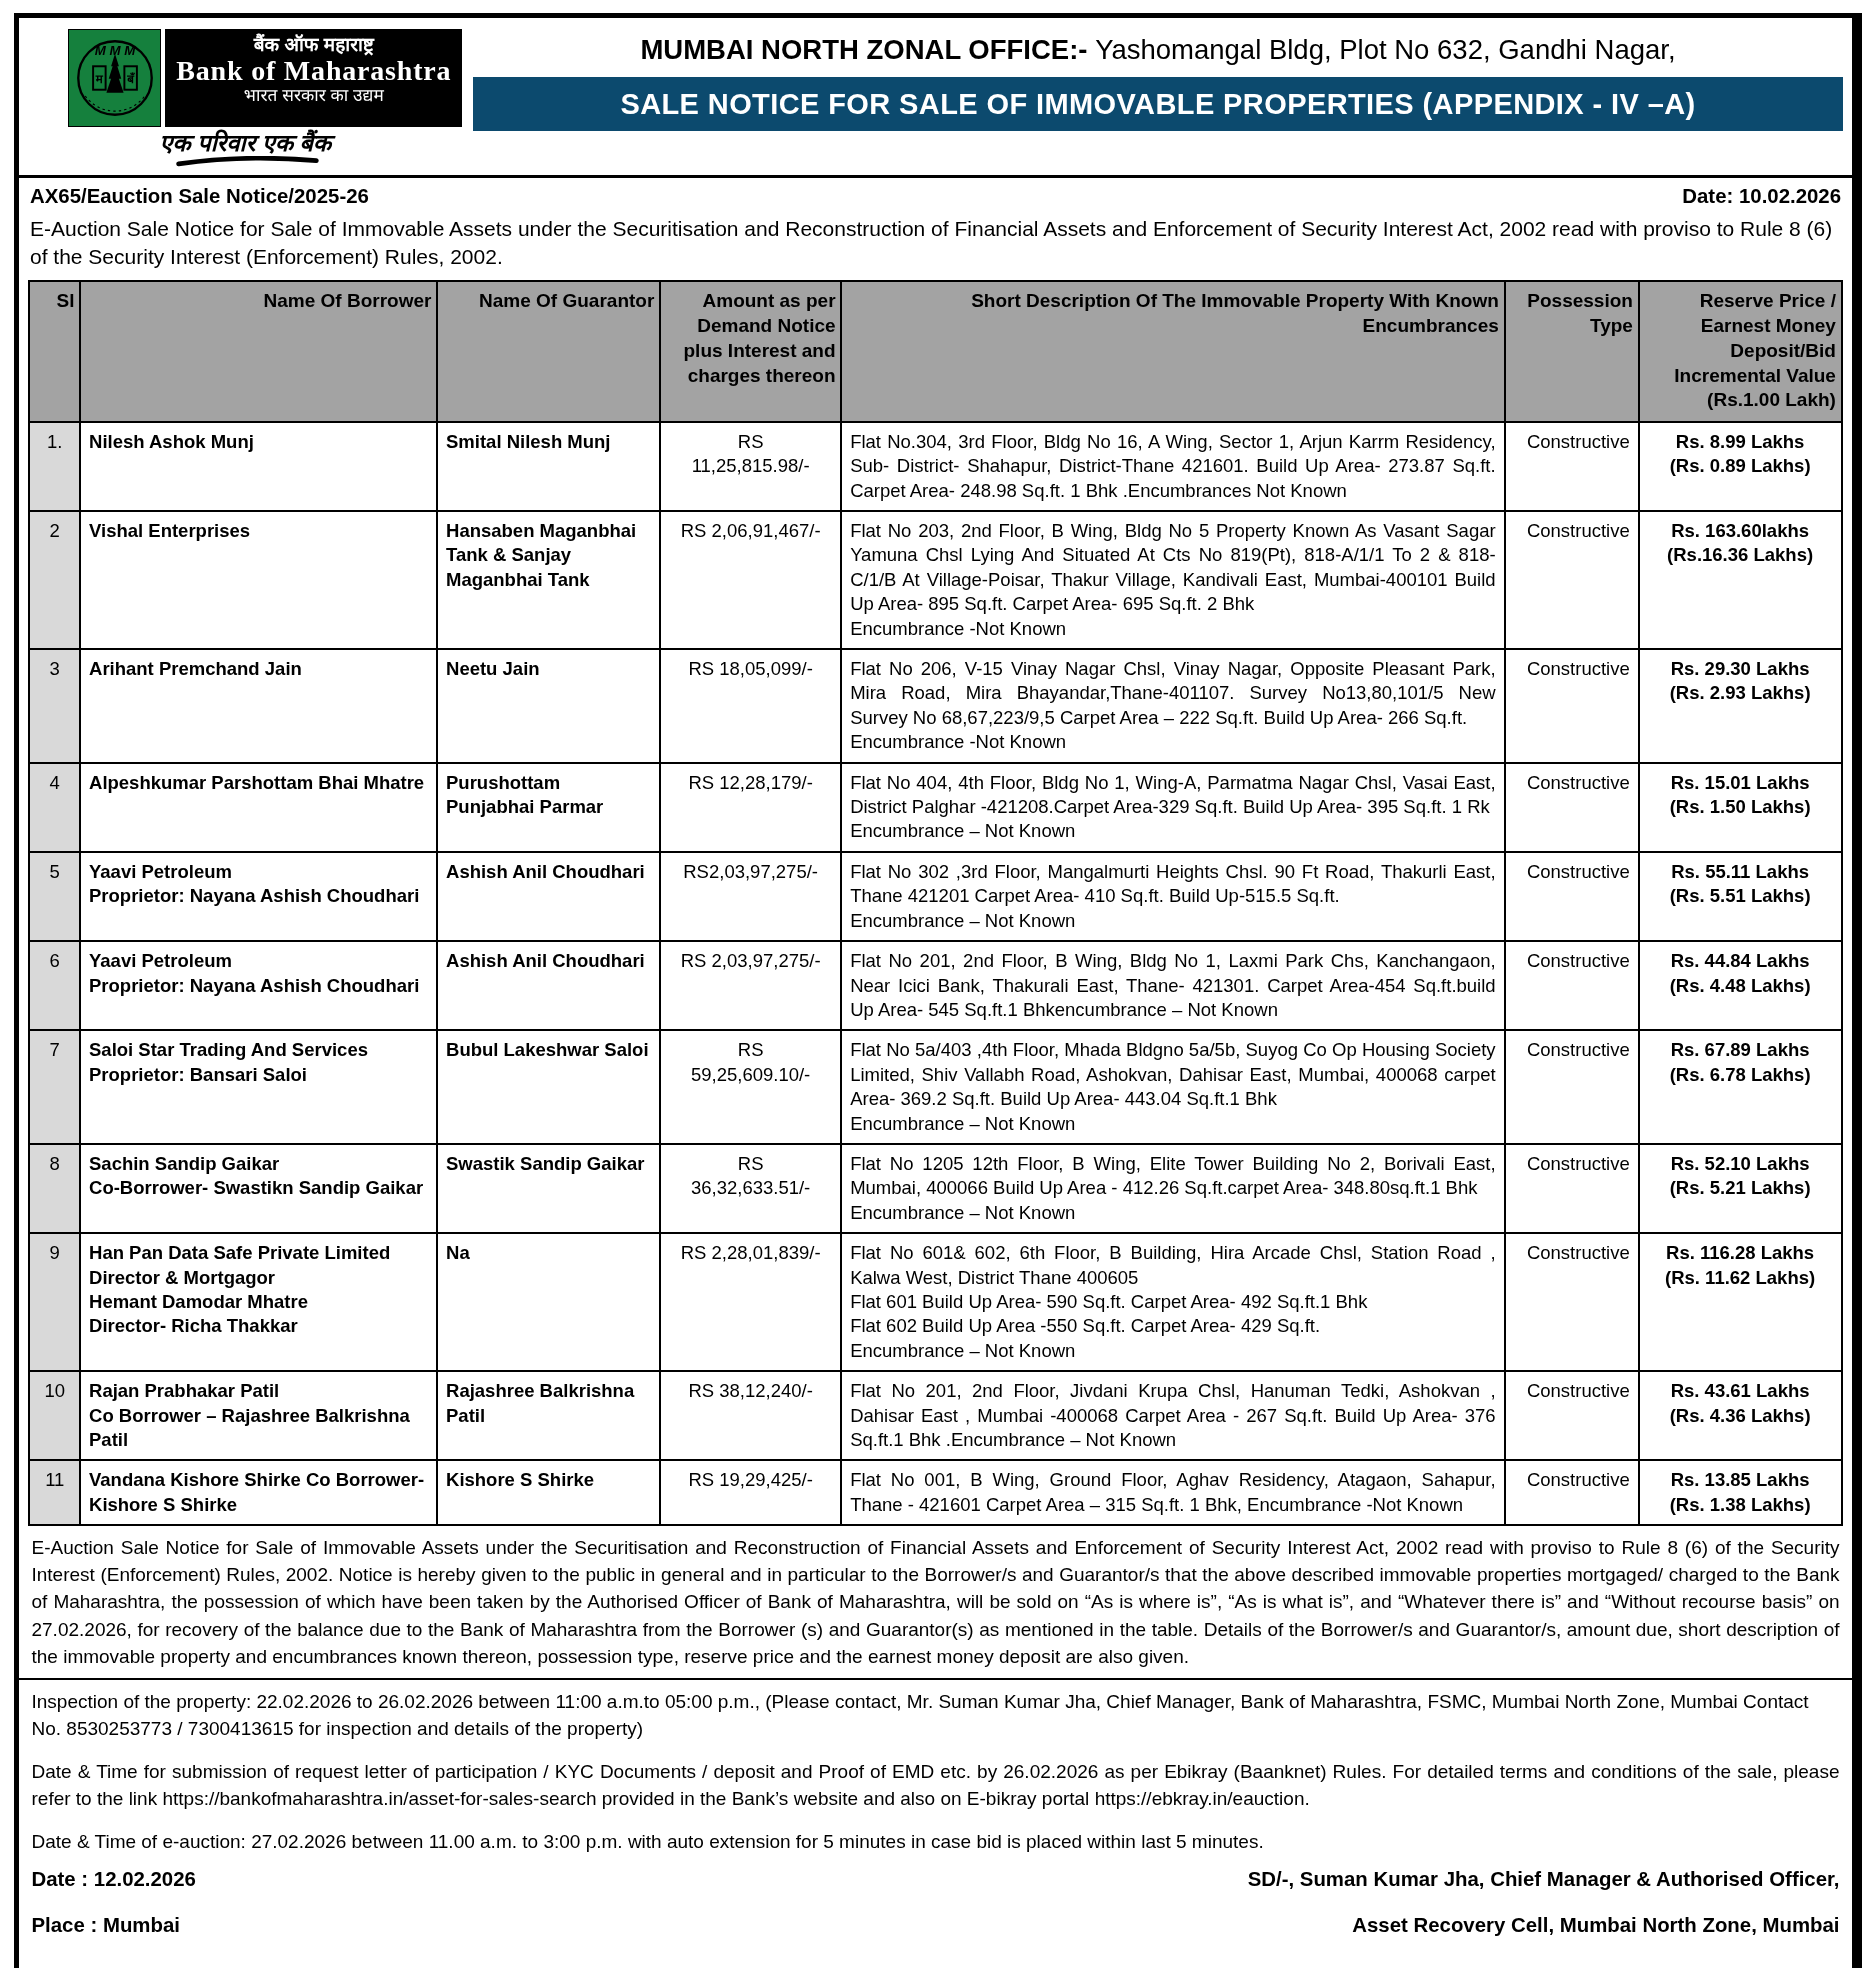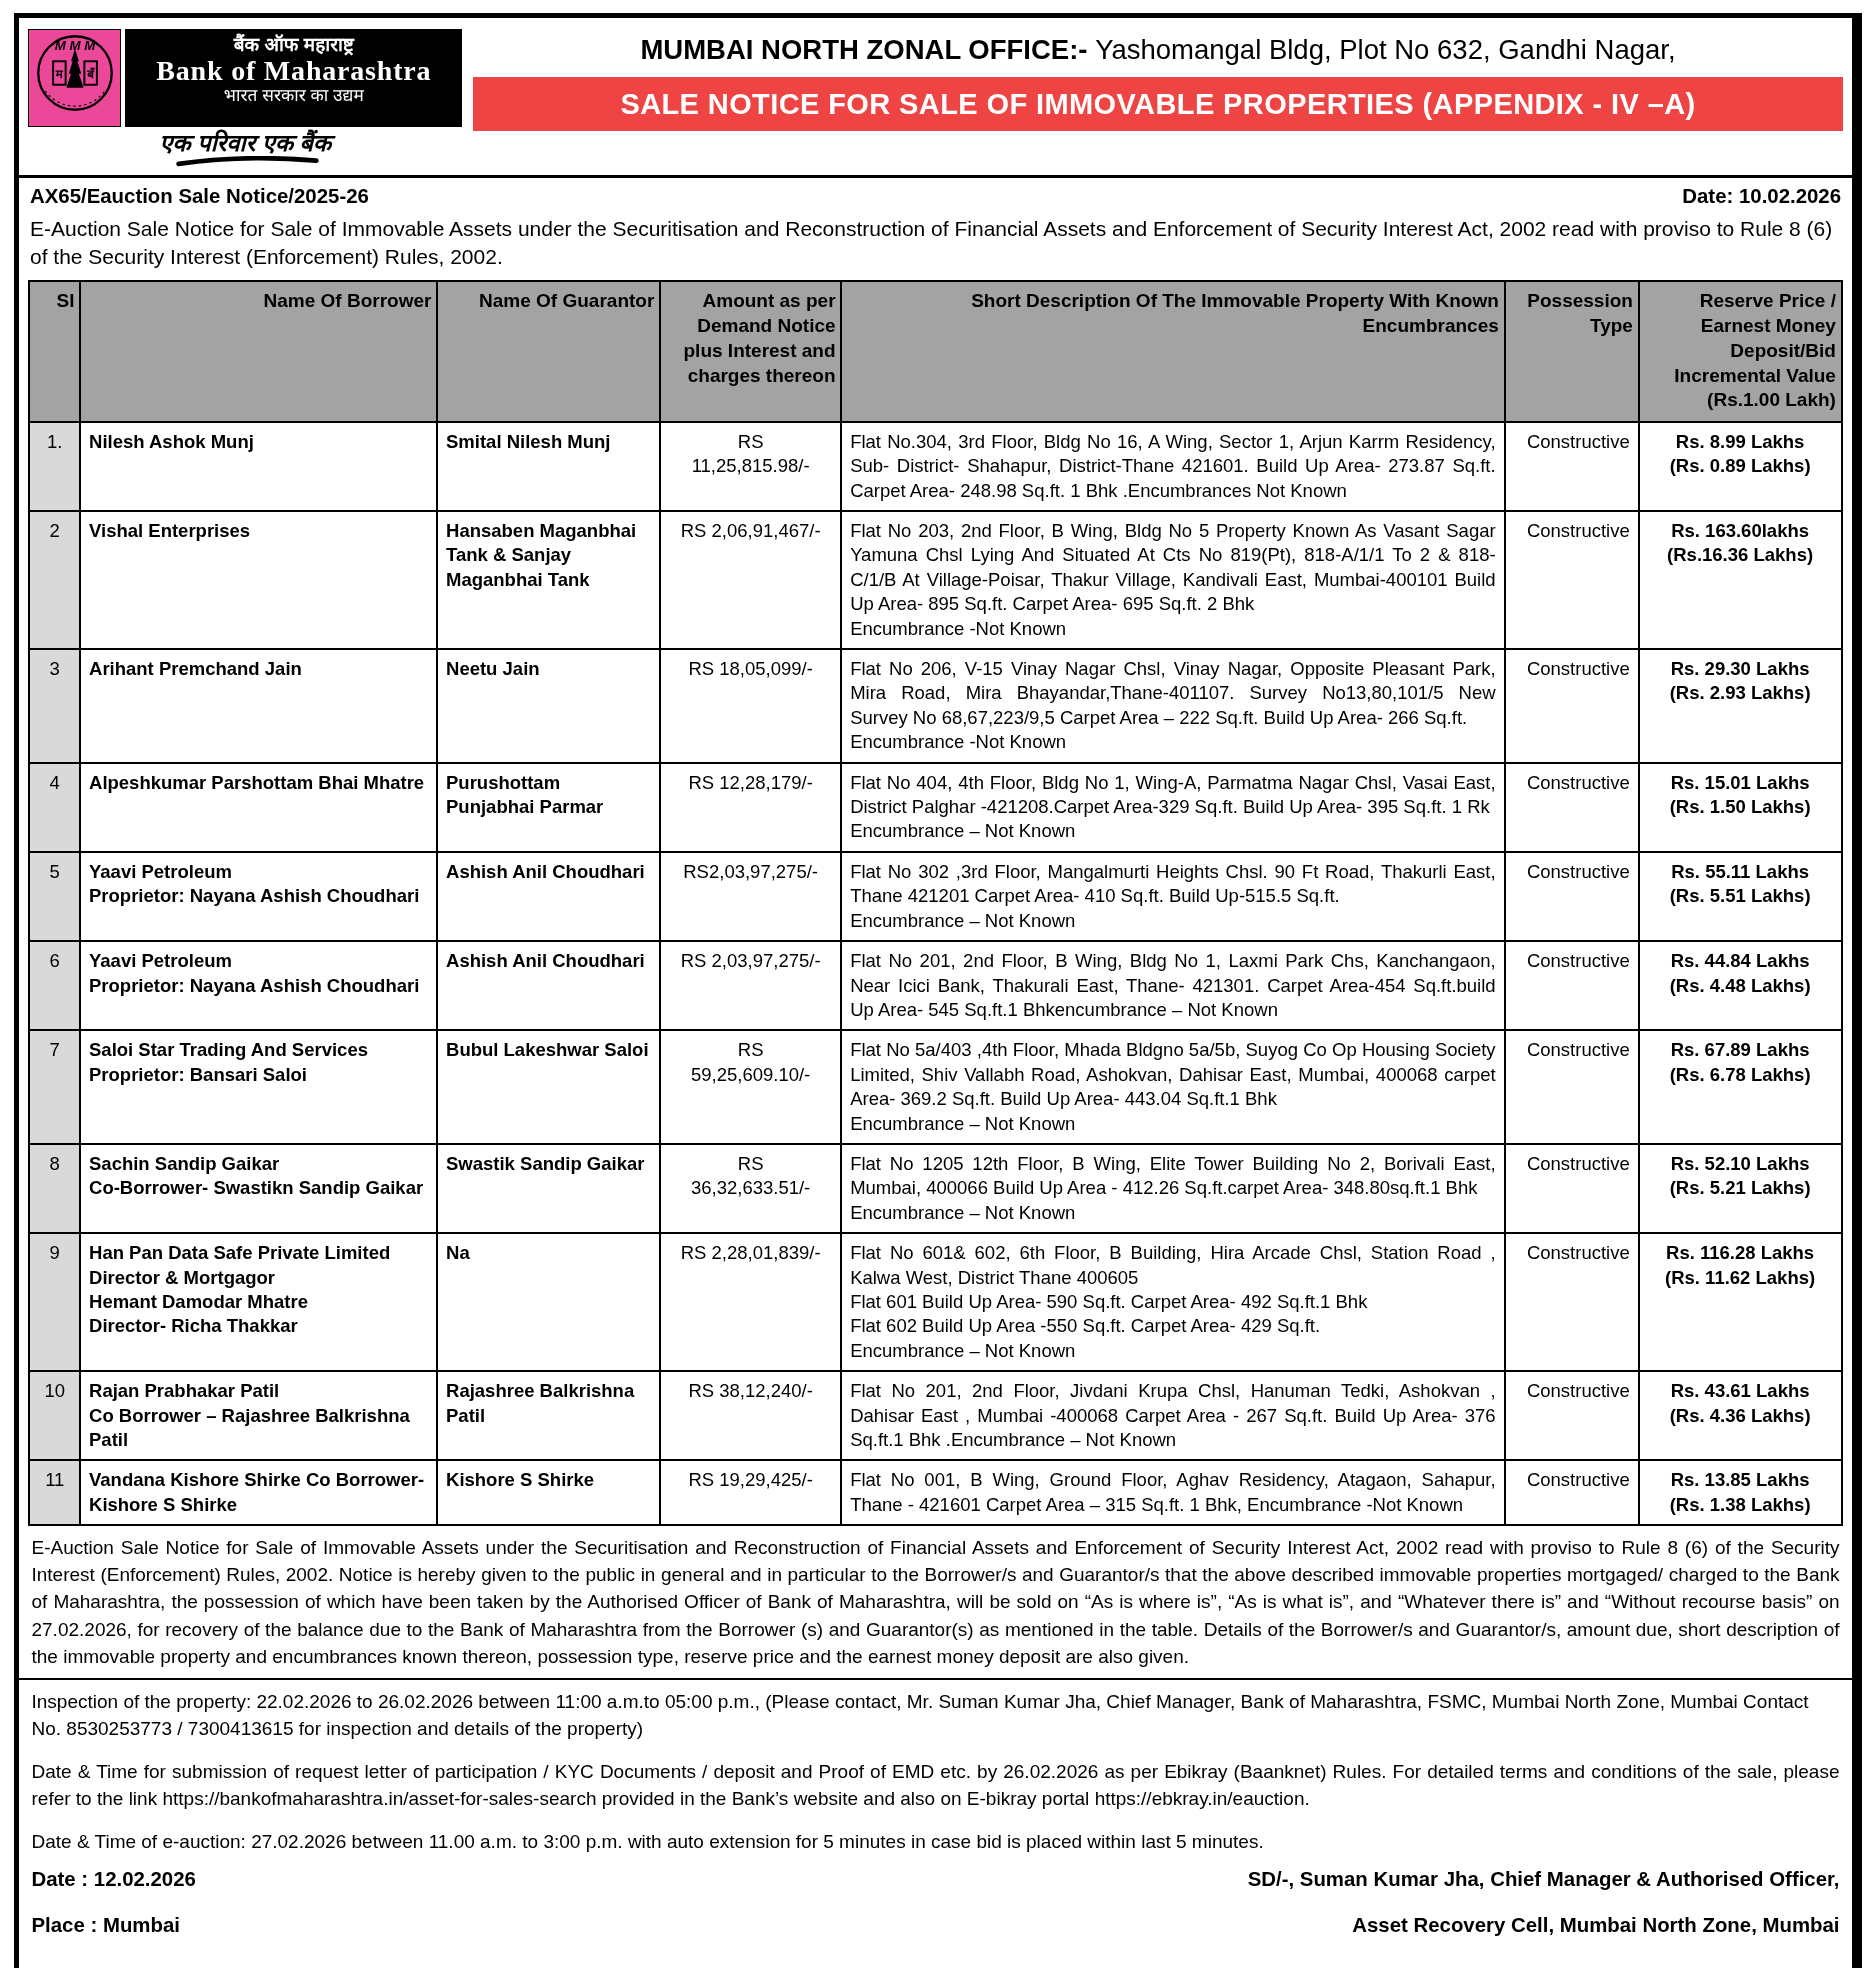--- a/index.html
+++ b/index.html
@@ -4,32 +4,32 @@
 <style>
   html,body{margin:0;padding:0;background:#ffffff;}
   body{width:1876px;min-height:1969px;color:#000;font-family:"Liberation Sans","DejaVu Sans",sans-serif;}
   .page{margin:12.6px 14px 0 14px;border:5.5px solid #000;border-right-width:10.2px;border-bottom-width:13.4px;
         padding:6.3px 9.4px 7.9px 9.4px;min-height:1902px;box-sizing:border-box;background:#fff;}
 
   
   .header{display:flex;gap:11px;padding:4.7px 0 6.3px 0;}
   .brand{width:434px;flex:none;}
   .brand-top{display:flex;align-items:stretch;}
-  .logo-box{width:91px;height:96px;border:1.6px solid #000;flex:none;display:flex;justify-content:center;background:#ec4899;}
+  .logo-box{width:91px;height:96px;border:1.6px solid #000;flex:none;display:flex;align-items:center;justify-content:center;background:#15803d;margin-left:40px;}
   .brand-black{background:#000;color:#fff;flex:1;margin-left:3.9px;text-align:center;padding:5.5px 1.6px 3.1px 1.6px;}
   .hindi-name{font-size:19px;font-weight:bold;line-height:1.15;}
   .eng-name{font-family:"Liberation Serif","DejaVu Serif",serif;font-size:28px;font-weight:bold;line-height:1.05;letter-spacing:0.8px;}
   .tagline{font-size:17.3px;line-height:1.25;}
   .slogan-wrap{text-align:center;margin-top:4.7px;}
   .slogan{font-size:23.6px;font-weight:bold;font-style:italic;line-height:1.1;}
   .swoosh{display:block;margin:-1.6px auto 0 auto;}
   .office{flex:1;display:flex;flex-direction:column;min-width:0;}
   .office-address{text-align:center;font-size:27.5px;line-height:1.42;padding-top:1.6px;}
   .office-address .b{font-weight:bold;}
-  .title-bar{margin-top:7.9px;background:#ef4444;color:#fff;text-align:center;font-weight:bold;
+  .title-bar{margin-top:7.9px;background:#0c4a6e;color:#fff;text-align:center;font-weight:bold;
              font-size:29px;padding:11px 0 10.2px 0;letter-spacing:0.4px;}
   .header-rule{border-top:3.1px solid #000;margin:0 -9.4px;}
 
   
   .notice-row{display:flex;justify-content:space-between;font-weight:bold;font-size:20.4px;padding:7.9px 1.6px 3.1px 1.6px;}
   .intro{font-size:21px;line-height:1.36;padding:3.1px 1.6px 7.9px 1.6px;}
 
   
   table{width:100%;border-collapse:collapse;table-layout:fixed;}
   th,td{border:2.4px solid #000;vertical-align:top;box-sizing:border-box;}

